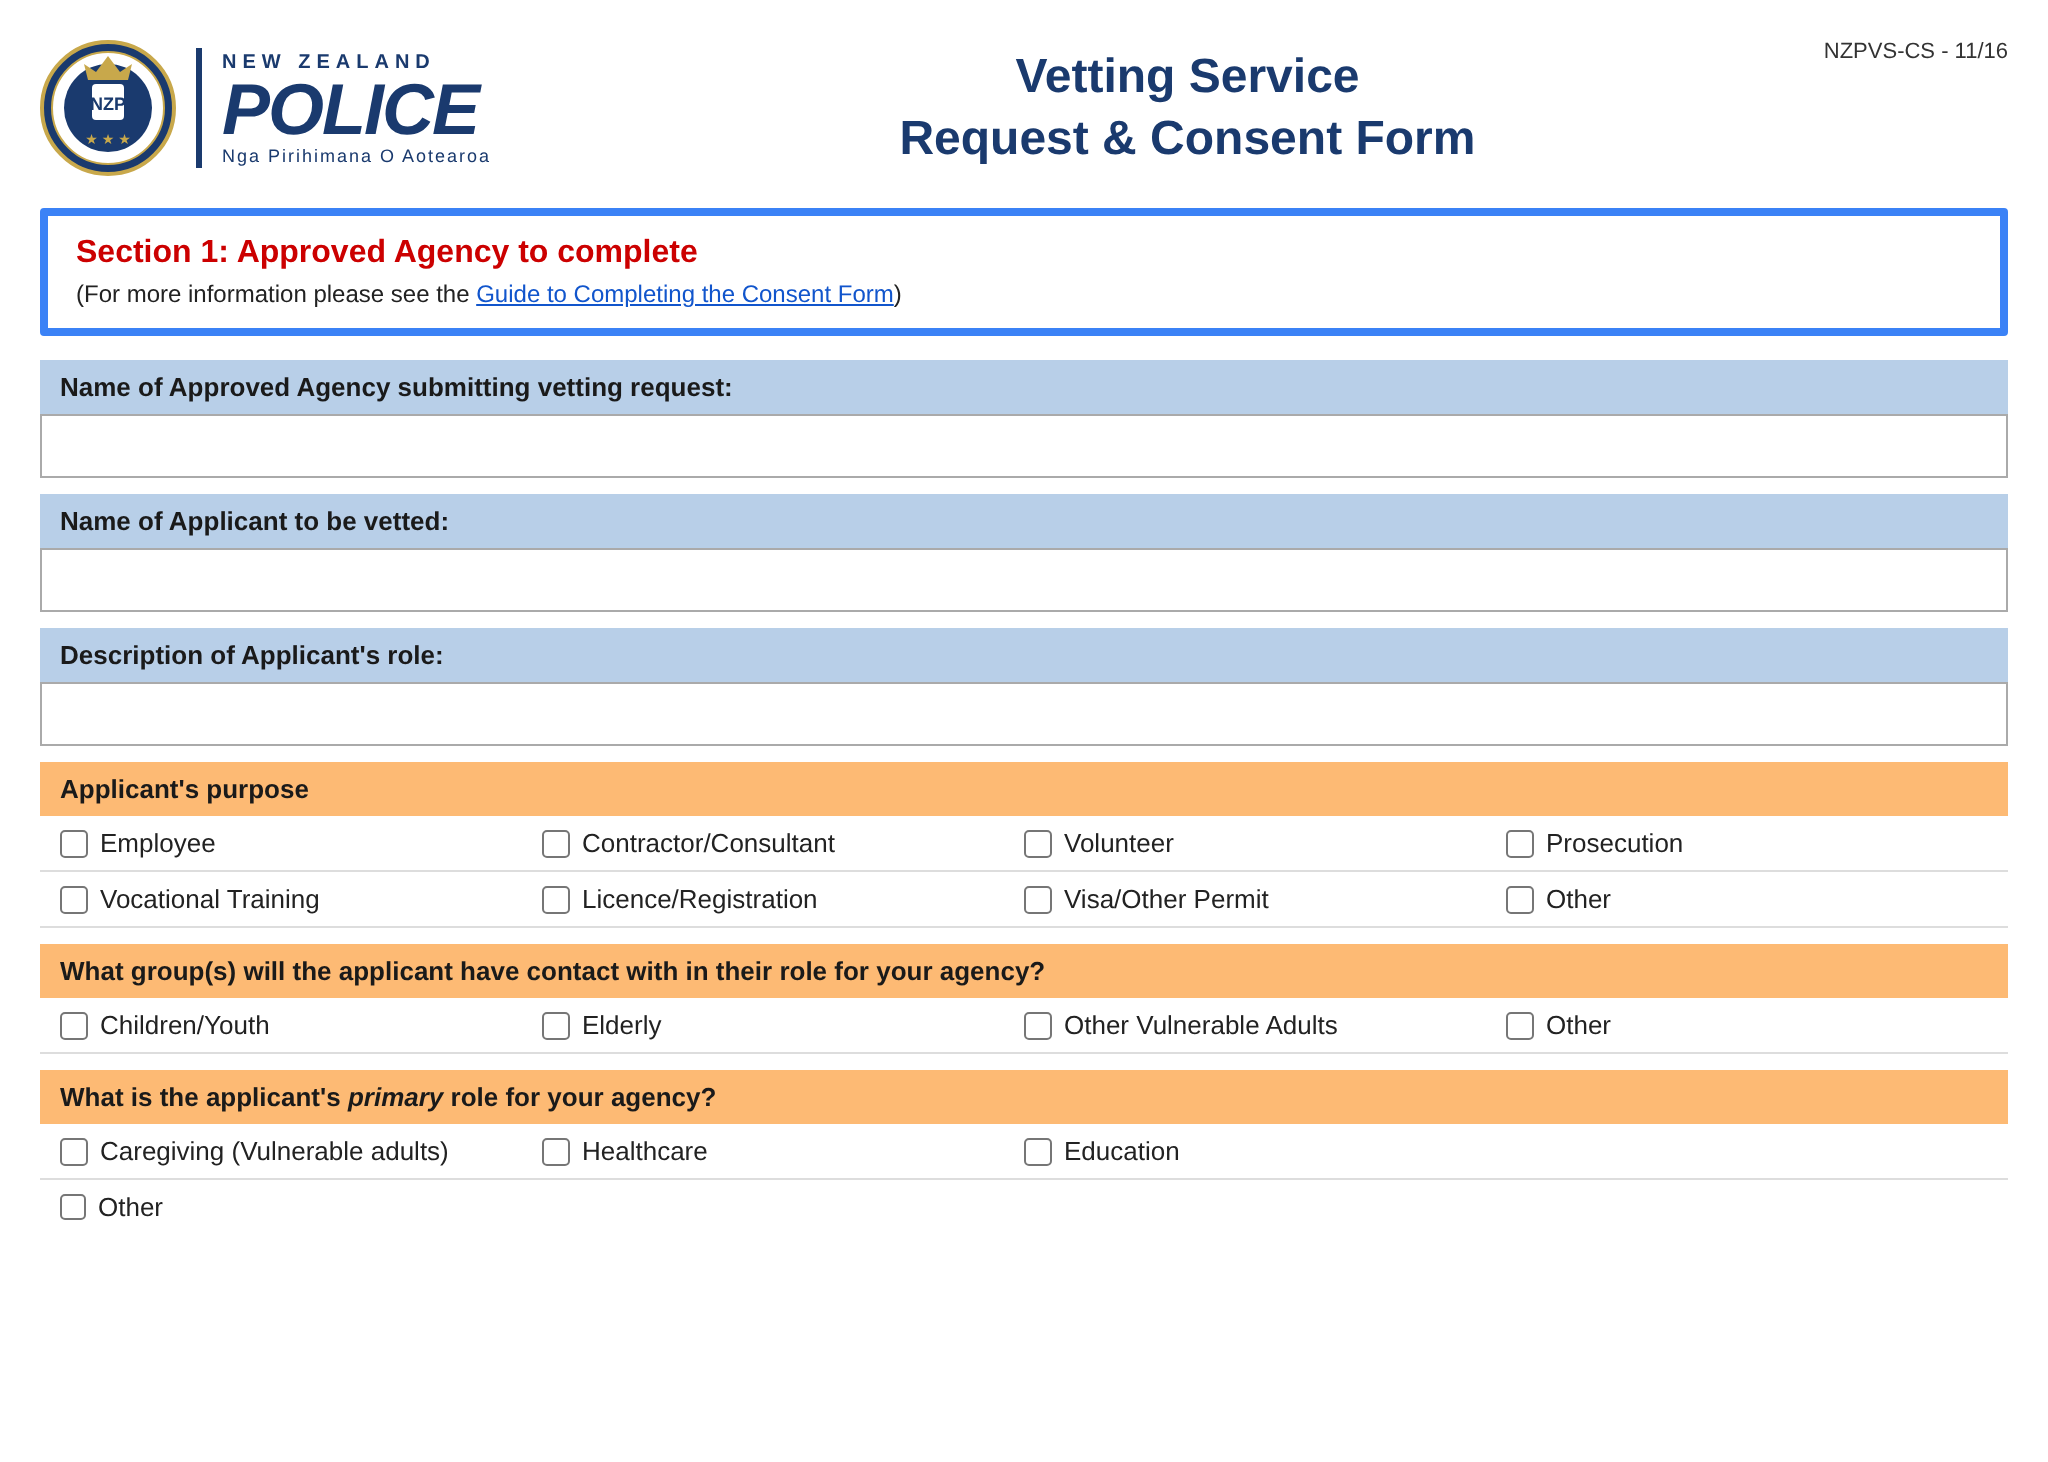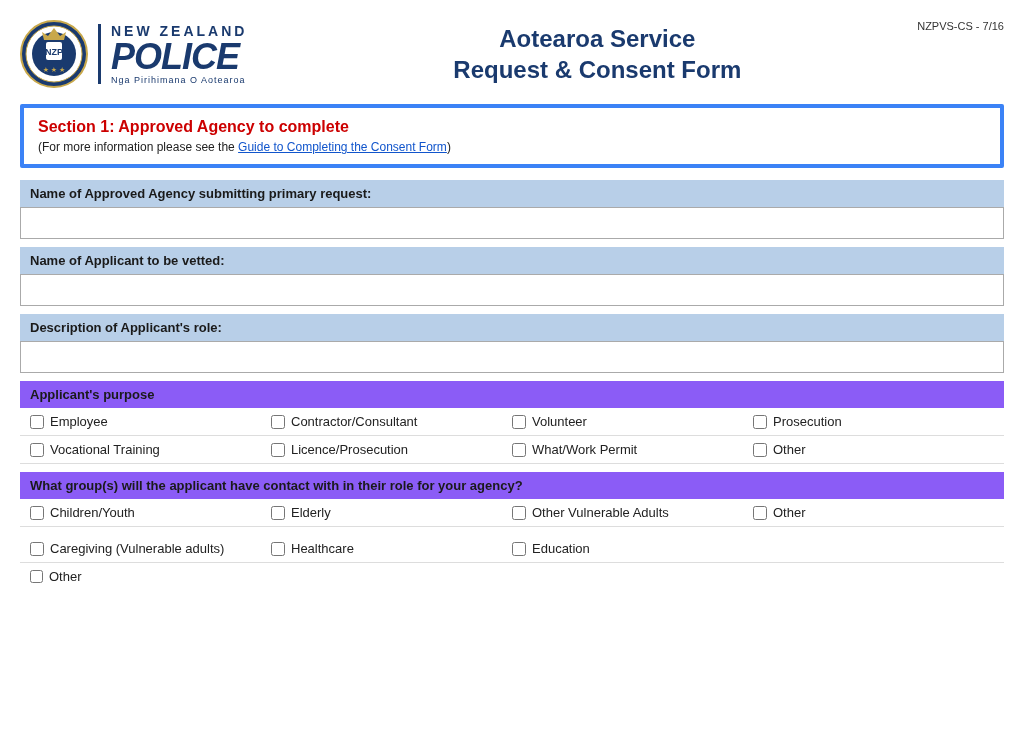--- a/index.html
+++ b/index.html
@@ -31,21 +31,21 @@
     .logo-divider {
       width: 3px;
       height: 60px;
       background: #1a3a6e;
     }
     .logo-text {
       display: flex;
       flex-direction: column;
     }
     .logo-nz {
-      font-size: 14px;
+      font-size: 10px;
       letter-spacing: 3px;
       color: #1a3a6e;
       font-weight: bold;
       text-transform: uppercase;
     }
     .logo-police {
       font-size: 36px;
       font-weight: 900;
       color: #1a3a6e;
       font-style: italic;
@@ -110,21 +110,21 @@
     }
     .field-input-row {
       background: #fff;
       border: 1px solid #aaa;
       height: 32px;
       margin-bottom: 8px;
     }
 
     
     .checkbox-section-label {
-      background: #8b5cf6;
+      background: #fdba74;
       padding: 6px 10px;
       font-weight: bold;
       font-size: 13px;
       color: #1a1a1a;
       margin-bottom: 0;
     }
     .checkbox-row {
       display: grid;
       grid-template-columns: 1fr 1fr 1fr 1fr;
       padding: 6px 10px;
@@ -185,37 +185,37 @@
     <div class="logo-divider"></div>
     <div class="logo-text">
       <span class="logo-nz">NEW ZEALAND</span>
       <span class="logo-police">POLICE</span>
       <span class="logo-maori">Nga Pirihimana O Aotearoa</span>
     </div>
   </div>
 
   <div class="header-title">
     <h1>
-      <span>Aotearoa Service</span><br>
+      <span>Vetting Service</span><br>
       <span>Request &amp; Consent Form</span>
     </h1>
   </div>
 
-  <div class="header-ref">NZPVS-CS - 7/16</div>
+  <div class="header-ref">NZPVS-CS - 11/16</div>
 </div>
 
 <div class="section-banner">
   <div class="section-title">Section 1:  Approved Agency to complete</div>
   <div class="section-sub">
     <span>(For more information please see the </span><a href="#">Guide to Completing the Consent Form</a><span>)</span>
   </div>
 </div>
 
 <div class="form-block">
-  <div class="field-label-row">Name of Approved Agency submitting primary request:</div>
+  <div class="field-label-row">Name of Approved Agency submitting vetting request:</div>
   <div class="field-input-row"></div>
 </div>
 
 <div class="form-block">
   <div class="field-label-row">Name of Applicant to be vetted:</div>
   <div class="field-input-row"></div>
 </div>
 
 <div class="form-block">
   <div class="field-label-row">Description of Applicant's role:</div>
@@ -244,25 +244,25 @@
       </div>
     </div>
   <div class="checkbox-row">
 
   <div class="checkbox-item">
         <input type="checkbox" style="">
         <span>Vocational Training</span>
       </div>
       <div class="checkbox-item">
         <input type="checkbox" style="">
-        <span>Licence/Prosecution</span>
-      </div>
-      <div class="checkbox-item">
-        <input type="checkbox" style="">
-        <span>What/Work Permit</span>
+        <span>Licence/Registration</span>
+      </div>
+      <div class="checkbox-item">
+        <input type="checkbox" style="">
+        <span>Visa/Other Permit</span>
       </div>
       <div class="checkbox-item">
         <input type="checkbox" style="">
         <span>Other</span>
       </div>
     </div>
 </div>
 
 <div class="form-block groups-section">
   <div class="checkbox-section-label">What group(s) will the applicant have contact with in their role for your agency?</div>
@@ -280,20 +280,21 @@
         <span>Other Vulnerable Adults</span>
       </div>
       <div class="checkbox-item">
         <input type="checkbox" style="">
         <span>Other</span>
       </div>
     </div>
 </div>
 
 <div class="form-block groups-section">
+  <div class="checkbox-section-label">What is the applicant's <em>primary</em> role for your agency?</div>
   <div class="checkbox-row">
       <div class="checkbox-item">
         <input type="checkbox" style="">
         <span>Caregiving (Vulnerable adults)</span>
       </div>
       <div class="checkbox-item">
         <input type="checkbox" style="">
         <span>Healthcare</span>
       </div>
       <div class="checkbox-item">

